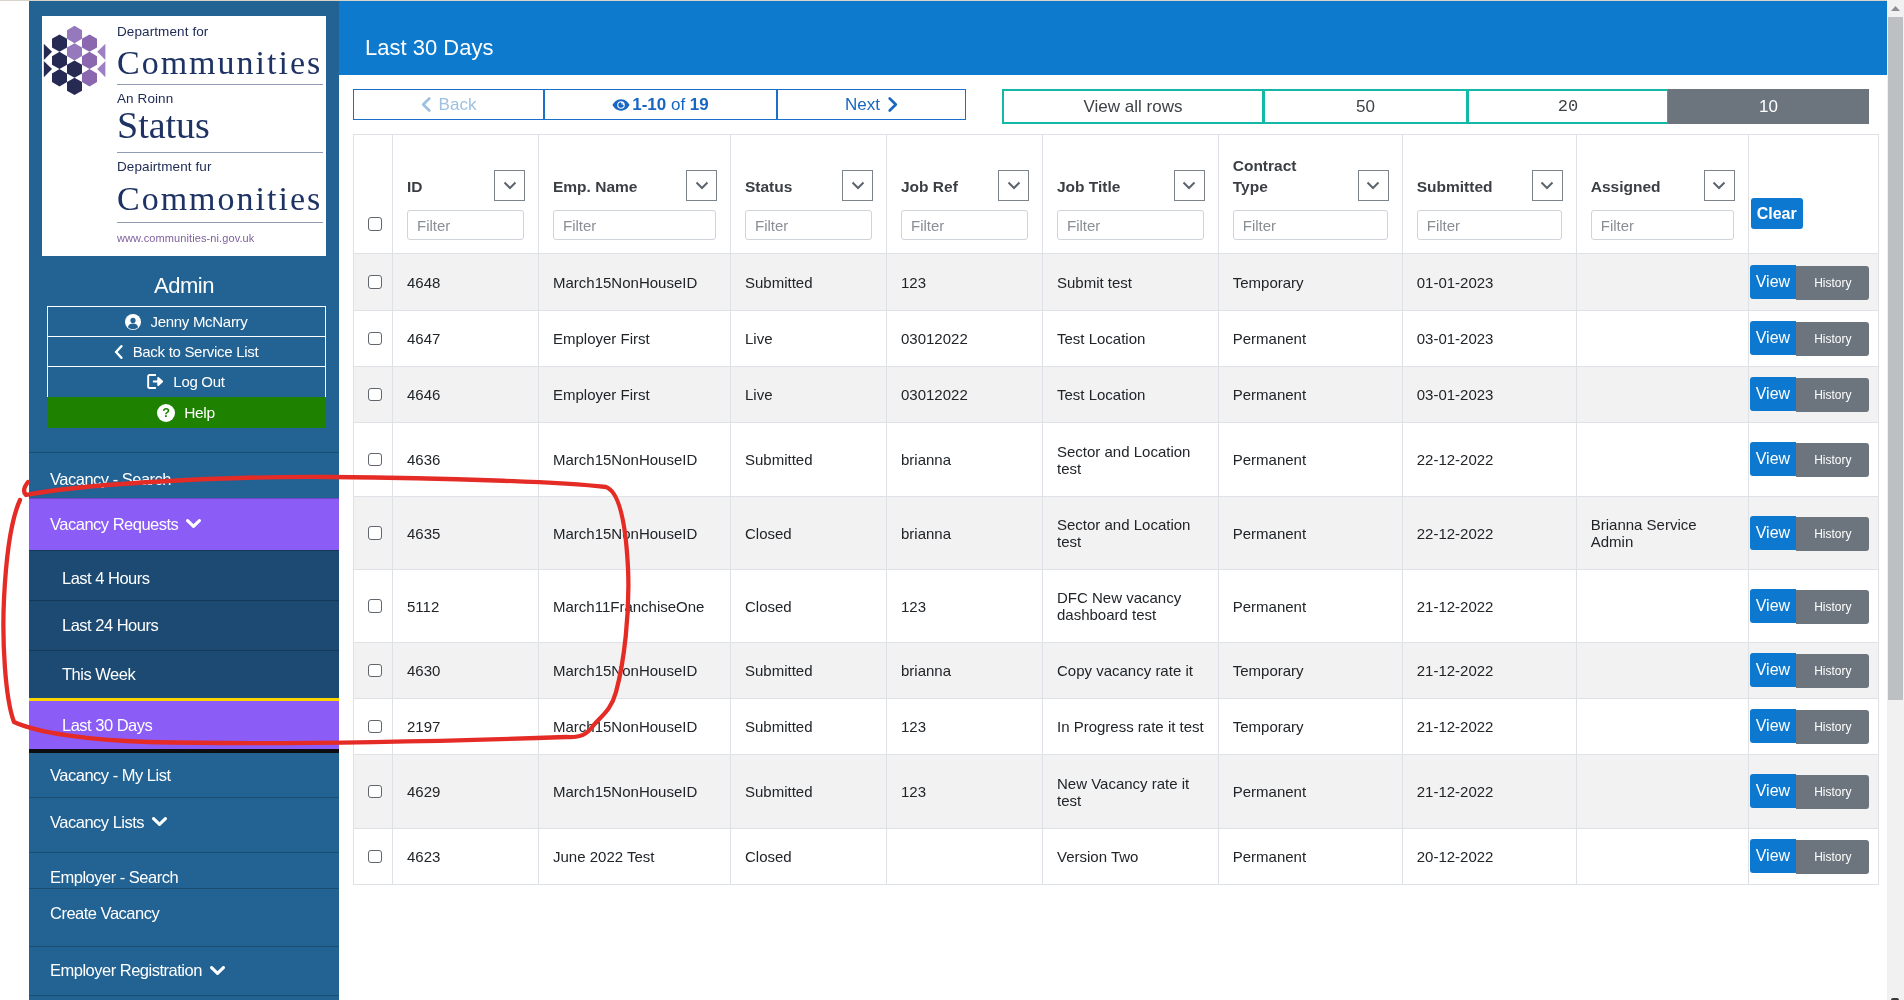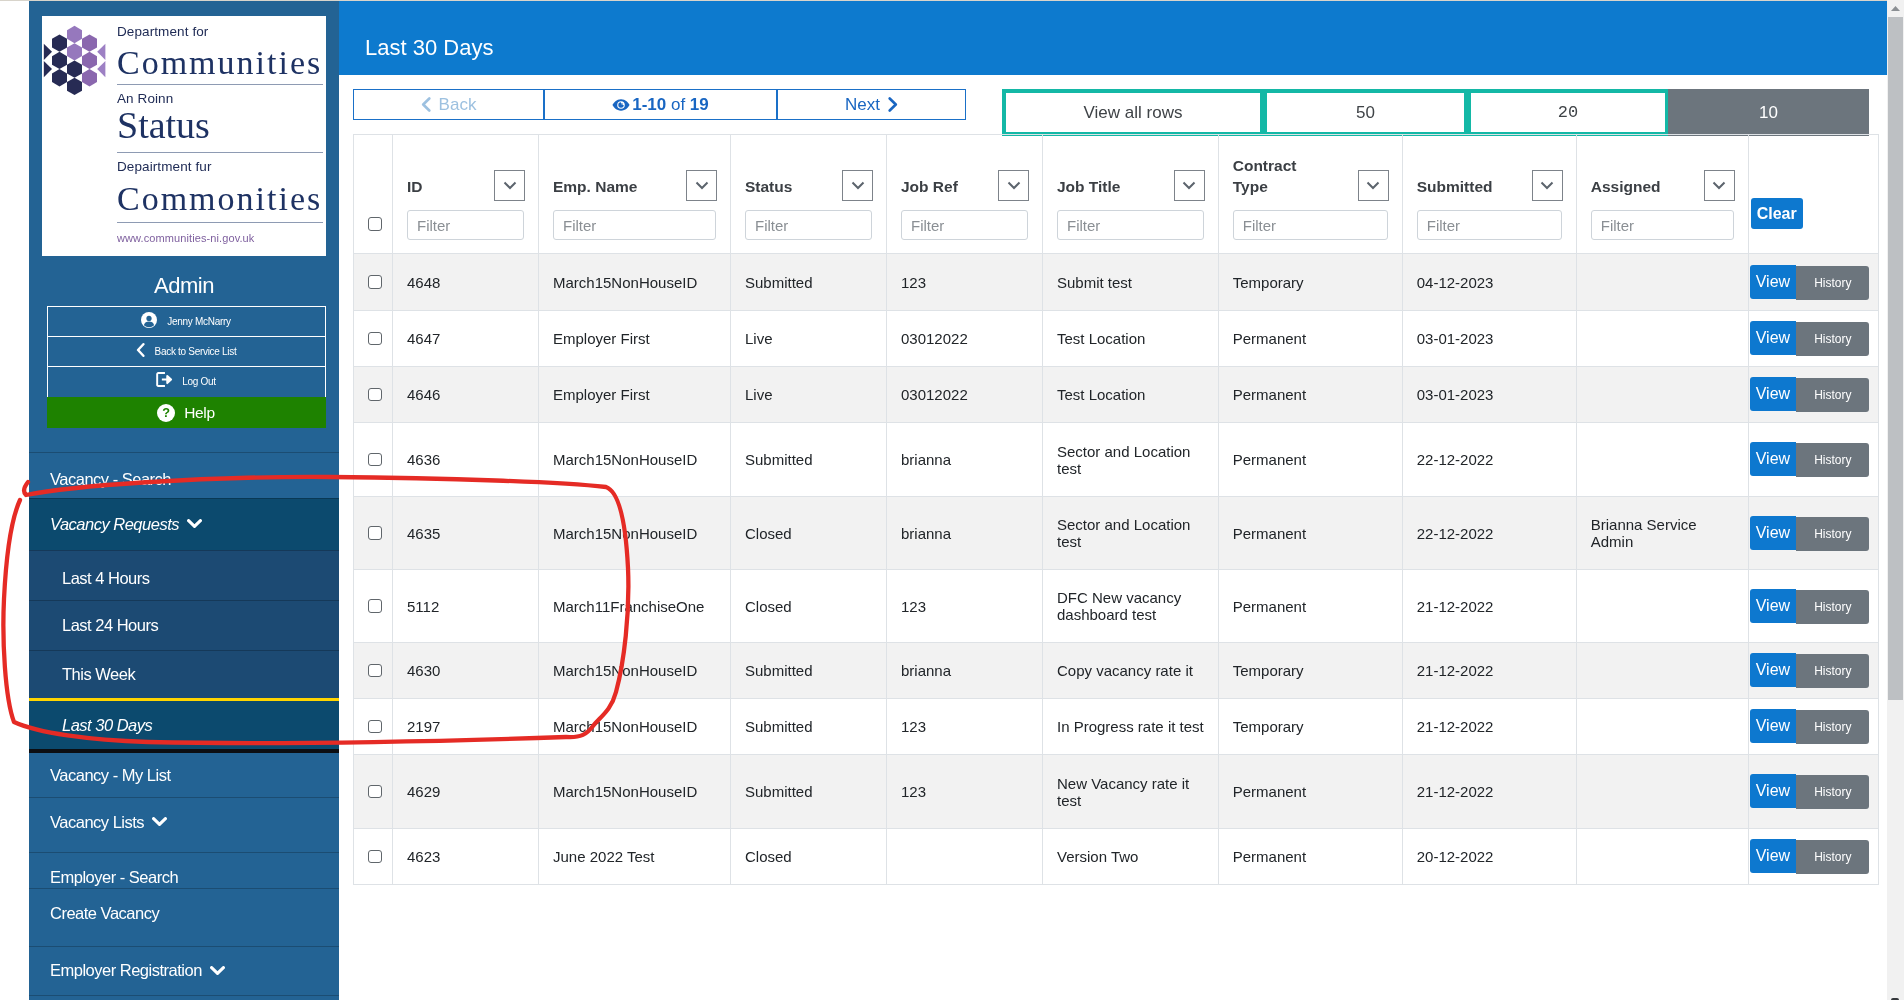--- a/index.html
+++ b/index.html
@@ -10,39 +10,39 @@
 
   
   .sidebar { position:absolute; left:29px; top:1px; width:310px; height:999px; background:#236394; }
   .logobox { position:absolute; left:13px; top:15px; width:284px; height:240px; background:#fff; }
   .lg-small { position:absolute; left:75px; color:#202c56; font-size:13.5px; letter-spacing:0.1px; }
   .lg-serif { position:absolute; left:75px; color:#1e3263; font-family:"Liberation Serif", serif; }
   .lg-rule { position:absolute; left:75px; width:206px; height:1px; background:#8e9bb3; }
   .admin { position:absolute; left:0; top:272px; width:310px; text-align:center; color:#fff;
     font-size:22px; letter-spacing:-0.5px; font-weight:400; }
   .userbox { position:absolute; left:17.5px; top:305px; width:279px; border:1px solid #fff; }
-  .ubtn { height:30px; line-height:29px; text-align:center; color:#fff; font-size:10px; letter-spacing:-0.3px;
+  .ubtn { height:30px; line-height:29px; text-align:center; color:#fff; font-size:15px; letter-spacing:-0.3px;
     border-bottom:1px solid #fff; }
   .ubtn:last-child { border-bottom:none; }
   .helpbtn { position:absolute; left:17.5px; top:396px; width:279px; height:31px; background:#1e8200;
     color:#fff; font-size:15.5px; letter-spacing:-0.3px; text-align:center; line-height:31px; }
   .mi { position:absolute; left:29px; width:310px; color:#fff; font-size:16.5px; letter-spacing:-0.5px;
     border-top:1px solid rgba(0,0,0,0.22); display:flex; align-items:center; padding-left:21px; }
   .mi.sub { background:#1c4a73; padding-left:33px; }
-  .mi.active { background:#0c4a6e;font-style:italic; }
+  .mi.active { background:#8b5cf6; }
   .yellowline { position:absolute; left:29px; width:310px; background:#ffd500; }
   .blackline { position:absolute; left:29px; width:310px; background:#0c0e12; }
   .chev { margin-left:8px; }
 
   
   .main-header { position:absolute; left:339px; top:1px; width:1548px; height:74px; background:#0d7ace; }
   .main-header span { position:absolute; left:26px; top:34px; color:#fff; font-size:22px; }
   .pagcell { position:absolute; top:89px; height:31px; border:1px solid #1a70c8; background:#fff;
     display:flex; align-items:center; justify-content:center; font-size:17px; }
-  .rowsel { position:absolute; top:89px; height:47px; border:4px solid #14b8a6; background:#fff;
+  .rowsel { position:absolute; top:89px; height:35px; border:2px solid #14b8a6; background:#fff;
     display:flex; align-items:center; justify-content:center; font-size:17px; color:#3f4347; }
 
   
   table.grid { position:absolute; left:353px; top:134px; border-collapse:collapse; table-layout:fixed;
     font-size:15px; color:#212529; }
   table.grid td, table.grid th { border:1px solid #dee2e6; padding:0 14px; vertical-align:middle;
     text-align:left; overflow:hidden; }
   tr.odd  td { background:#f2f2f2; }
   tr.even td { background:#fff; }
   .thtitle { position:absolute; left:0; bottom:56px; font-size:15.5px; font-weight:bold; color:#3b3f44; line-height:21px; }
@@ -283,21 +283,21 @@
       <tr class="odd" style="height:57px;">
         <td style="padding:0;">
             <div class="cb" style="margin-left:14px;"></div>
           </td>
         <td>4648</td>
           <td>March15NonHouseID</td>
           <td>Submitted</td>
           <td>123</td>
           <td>Submit test</td>
         <td>Temporary</td>
-          <td>04-12-2023</td>
+          <td>01-01-2023</td>
           <td></td>
         <td class="act"><span class="btn-view">View</span><span class="btn-hist">History</span></td>
       </tr>
       <tr class="even" style="height:56px;">
         <td style="padding:0;">
             <div class="cb" style="margin-left:14px;"></div>
           </td>
         <td>4647</td>
           <td>Employer First</td>
           <td>Live</td>

